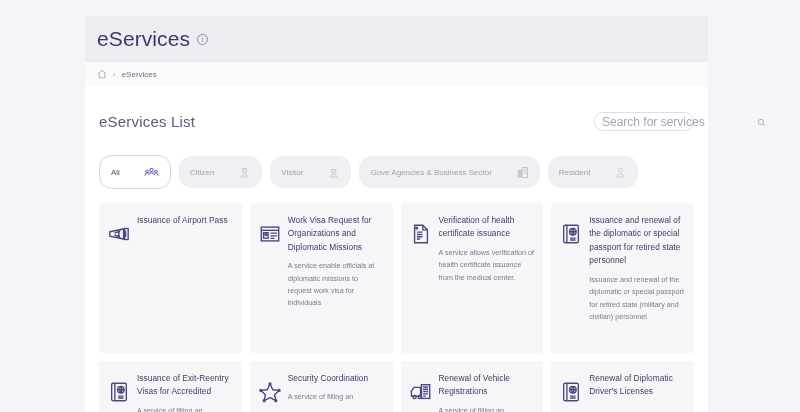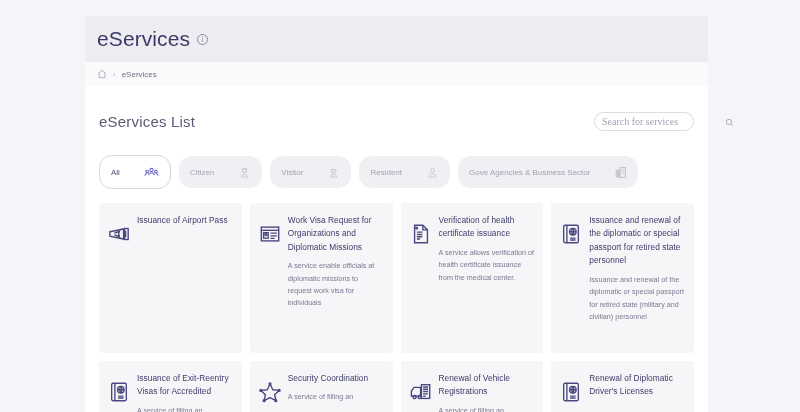--- a/index.html
+++ b/index.html
@@ -93,23 +93,23 @@
     border-radius: 10px;
     display: flex;
     align-items: center;
     padding: 0 7px;
     background: #fff;
   }
   .search-input {
     border: none;
     outline: none;
     flex: 1;
-    font-size: 10px;
+    font-size: 12px;
     color: #9a98ad;
-    font-family: Liberation Serif, serif;
+    font-family: Liberation Sans, sans-serif;
     background: transparent;
   }
   .search-input::placeholder { color: #a5a3b6; }
   .search-icon { width: 9px; height: 9px; flex: 0 0 auto; }
 
   
   .filters {
     display: flex;
     gap: 8px;
     padding-top: 14px;
@@ -246,36 +246,36 @@
         <span>
           <svg class="chip-ico" viewBox="0 0 24 24" fill="none" stroke="#c9c7d4" stroke-width="1.7">
             <path d="M7.5 6.5h9v2a4.5 4.5 0 0 1-9 0z"></path>
               <circle cx="12" cy="9.5" r="3.2"></circle>
             <path d="M6 20.5c0-3.2 2.7-5 6-5s6 1.8 6 5z"></path>
           </svg>
         </span>
       </div>
 
       <div class="chip">
-        <span>Resident</span>
-        <span>
-          <svg class="chip-ico" viewBox="0 0 24 24" fill="none" stroke="#c9c7d4" stroke-width="1.7">
-            <circle cx="12" cy="7.5" r="3.6"></circle>
-              <path d="M5.5 20.5c0-3.6 2.9-6 6.5-6s6.5 2.4 6.5 6z"></path>
-          </svg>
-        </span>
-      </div>
-
-      <div class="chip">
         <span>Gove Agencies &amp; Business Sector</span>
         <span>
           <svg class="chip-ico" viewBox="0 0 24 24" fill="none" stroke="#b9b7c6" stroke-width="1.6">
             <rect x="3" y="7" width="8" height="14" fill="#c9c7d4" stroke="none"></rect>
             <rect x="11" y="3" width="10" height="18"></rect>
             <path d="M13.5 6.5h2M17 6.5h2M13.5 10h2M17 10h2M13.5 13.5h2M17 13.5h2"></path>
+          </svg>
+        </span>
+      </div>
+
+      <div class="chip">
+        <span>Resident</span>
+        <span>
+          <svg class="chip-ico" viewBox="0 0 24 24" fill="none" stroke="#c9c7d4" stroke-width="1.7">
+            <circle cx="12" cy="7.5" r="3.6"></circle>
+              <path d="M5.5 20.5c0-3.6 2.9-6 6.5-6s6.5 2.4 6.5 6z"></path>
           </svg>
         </span>
       </div>
     </div>
 
     <div class="grid">
 
       <div class="card">
         <span>
           <svg class="card-ico" viewBox="0 0 24 24" fill="none" stroke="#4a4880" stroke-width="1.5">

